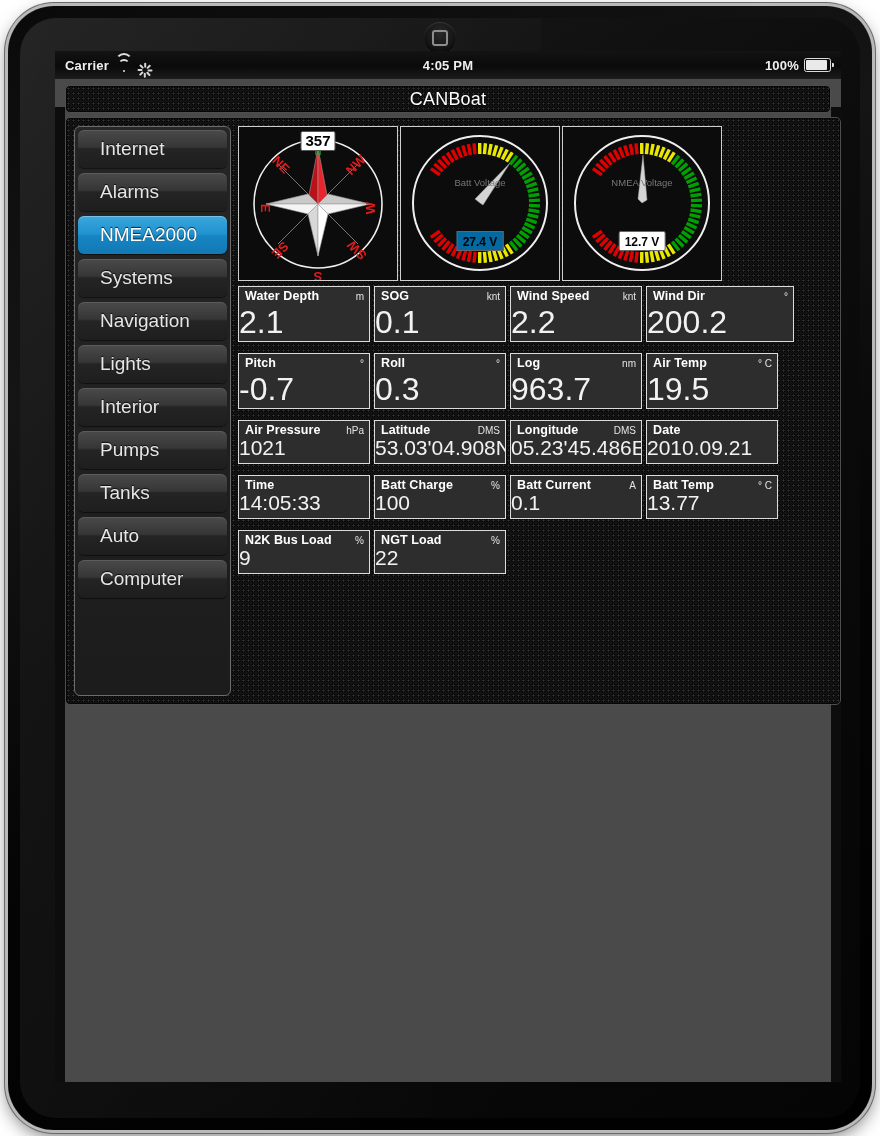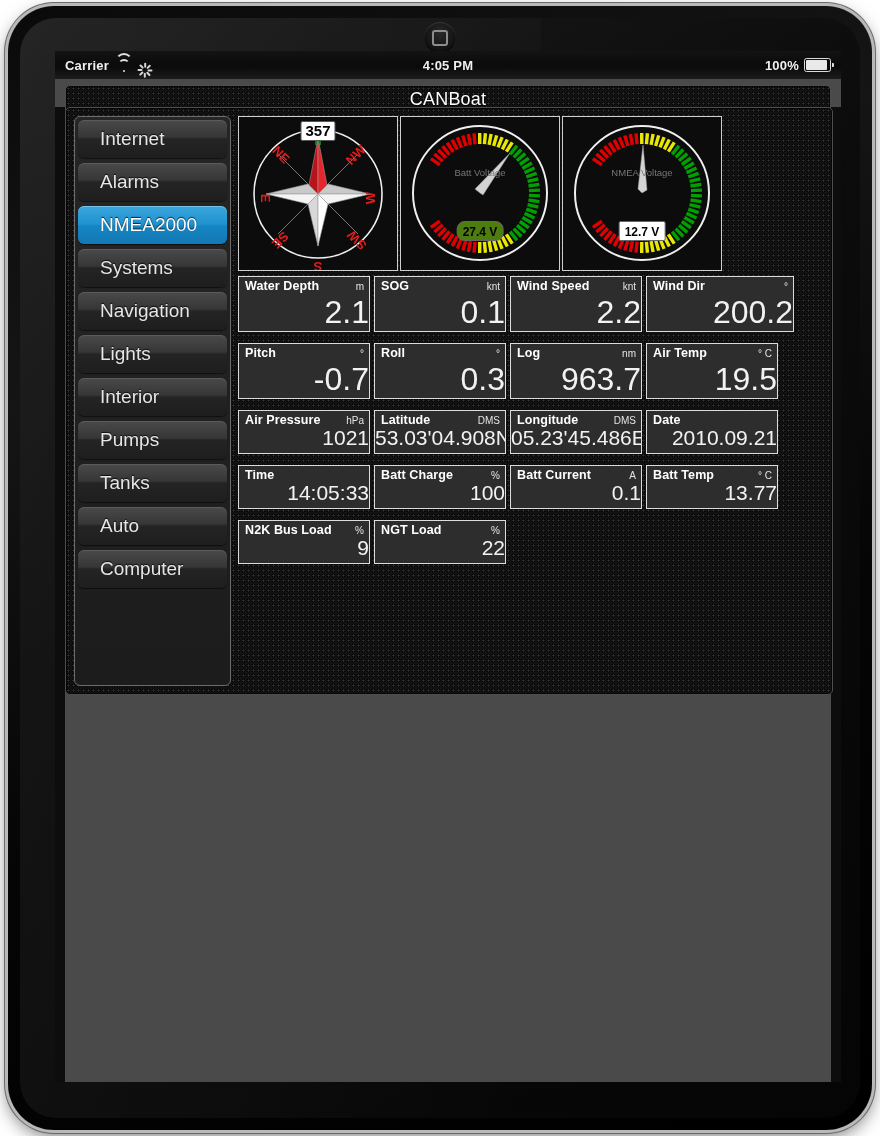--- a/index.html
+++ b/index.html
@@ -97,25 +97,26 @@
     border:1px solid #4e4e4e;
     box-shadow: inset 0 0 0 1px rgba(0,0,0,.6);
     display:flex; align-items:center; justify-content:center;
   }
   .titlebar .title {
     color:#fcfcfc; font-size:18px; letter-spacing:.2px;
     text-shadow: 0 1px 1px rgba(0,0,0,.9);
   }
 
   .content-panel {
-    position:absolute; left:10px; top:28px; width:766px; height:586px;
+    position:absolute; left:10px; top:38px; width:766px; height:586px;
     border-radius:5px;
     border:1px solid #4e4e4e;
     box-shadow: inset 0 0 0 1px rgba(0,0,0,.6);
     overflow:hidden;
+    padding-left:8px;
   }
 
   
   .sidebar {
     position:absolute; left:8px; top:8px; width:157px; bottom:8px;
     border:1px solid #6d6d6d; border-radius:6px;
     background: linear-gradient(180deg,#262626,#1c1c1c);
     padding:3px 3px;
     box-sizing:border-box;
   }
@@ -161,21 +162,21 @@
   }
   .tile .t-head {
     position:absolute; left:0; right:0; top:0; height:18px;
     display:flex; align-items:center; justify-content:space-between;
     padding:0 5px 0 6px; box-sizing:border-box;
   }
   .t-label { color:#ffffff; font-size:12.5px; font-weight:bold; letter-spacing:.1px; white-space:nowrap; }
   .t-unit  { color:#e3e3e3; font-size:10px; white-space:nowrap; }
   .t-value {
     position:absolute; left:0; right:0; bottom:1px;
-    text-align:right; color:#f2f2f2; font-weight:300;
+    text-align:left; color:#f2f2f2; font-weight:300;
     font-family:"Liberation Sans", sans-serif;
     line-height:1;
   }
   .tile.big   .t-value { font-size:32px; bottom:3px; }
   .tile.small .t-value { font-size:21px; bottom:5px; }
 
   
   .grey-rest {
     position:absolute; left:10px; top:628px; right:10px; bottom:0;
     background:#4a4a4a;
@@ -380,21 +381,21 @@
                     <line x1="48.44" y1="37.70" x2="41.58" y2="29.10" stroke="#e00000" stroke-width="3.4"></line>
                     <line x1="44.93" y1="40.79" x2="37.28" y2="32.88" stroke="#e00000" stroke-width="3.4"></line>
                     <line x1="41.72" y1="44.20" x2="33.36" y2="37.06" stroke="#e00000" stroke-width="3.4"></line>
                     <line x1="38.86" y1="47.89" x2="29.85" y2="41.59" stroke="#e00000" stroke-width="3.4"></line>
                   </g>
                 <polygon points="79,76 74,72 109,36 82,78" fill="#d4d4d4" stroke="#9e9e9e" stroke-width="0.5"></polygon>
               </svg>
               <div style="position:absolute;left:50%;top:45px;transform:translateX(-50%);white-space:nowrap;">
                 <span style="color:#777;font-size:9.5px;font-family:'Liberation Sans',sans-serif;">Batt Voltage</span>
               </div>
-              <div style="position:absolute;left:50%;top:104px;transform:translateX(-50%);background:#4d7c0f;border:1px solid #666;padding:0 5px;border-radius:8px;">
+              <div style="position:absolute;left:50%;top:104px;transform:translateX(-50%);background:#0369a1;border:1px solid #666;padding:0 5px;border-radius:0;">
                 <span style="color:#000;font-size:12px;font-weight:bold;font-family:'Liberation Sans',sans-serif;">27.4 V</span>
               </div>
             </div>
 
             <div class="gauge-box g3">
               <svg width="158" height="153" viewBox="0 0 158 153">
                 <circle cx="79" cy="76" r="67" fill="none" stroke="#efefef" stroke-width="2"></circle>
                 <g id="ticks-nmea">
                     <line x1="38.86" y1="104.11" x2="29.85" y2="110.41" stroke="#e00000" stroke-width="3.4"></line>
                     <line x1="41.72" y1="107.80" x2="33.36" y2="114.94" stroke="#e00000" stroke-width="3.4"></line>

